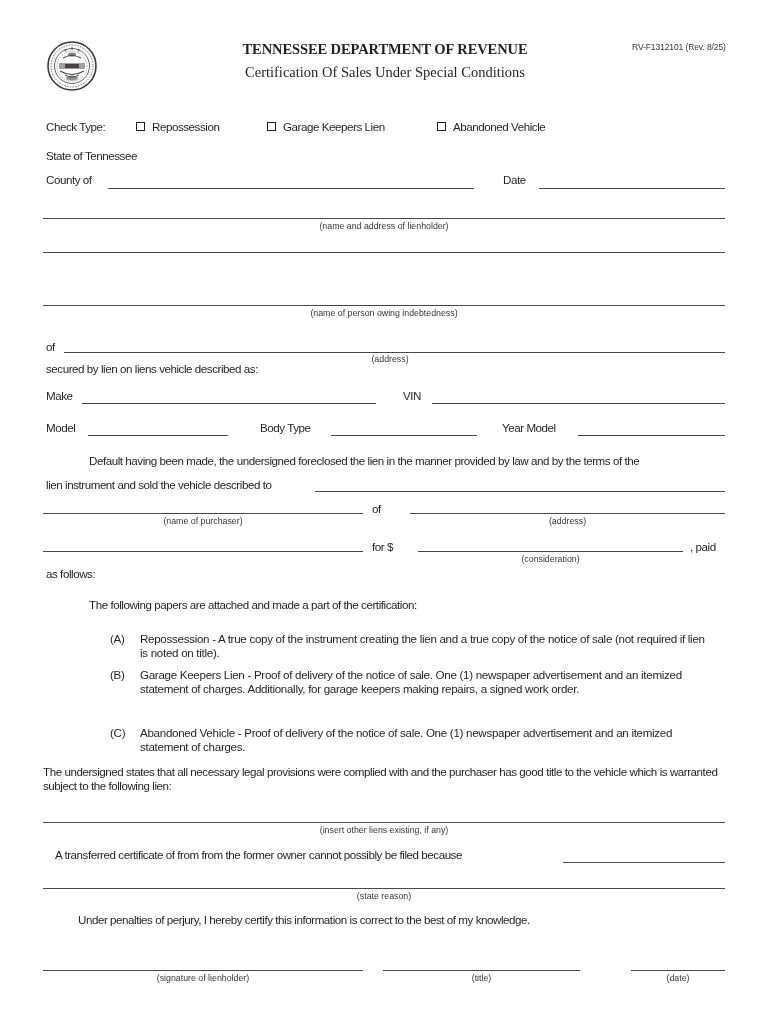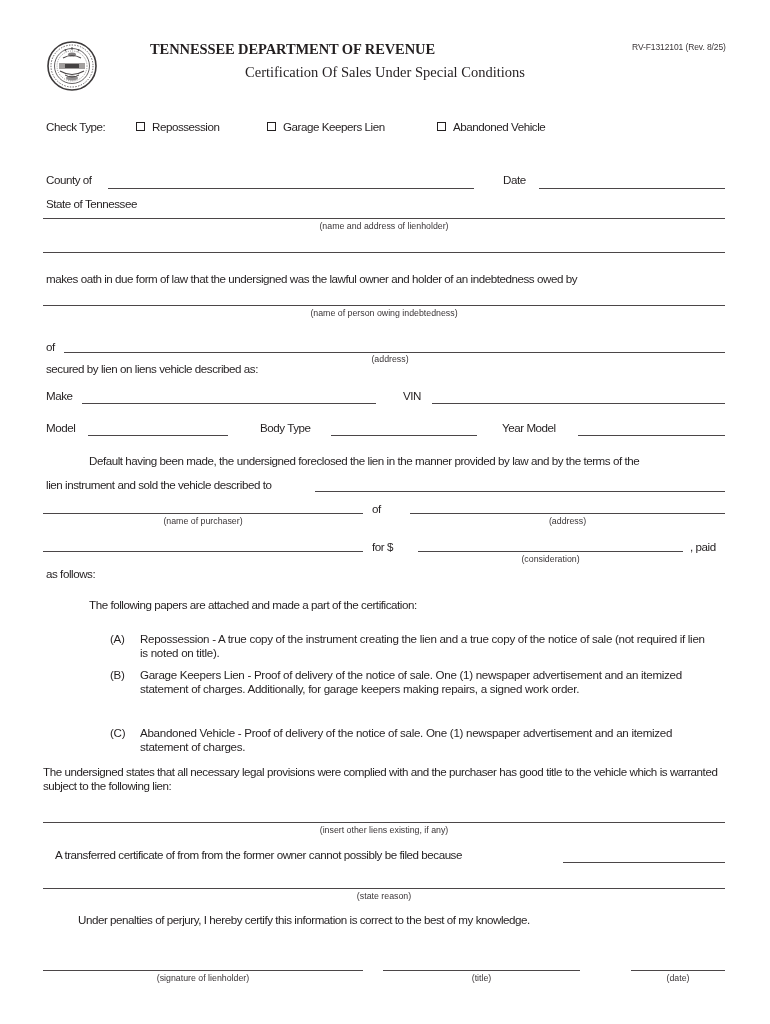--- a/index.html
+++ b/index.html
@@ -26,21 +26,21 @@
   
   .seal {
     position: absolute;
     left: 45px; top: 37px;
     width: 55px; height: 58px;
   }
   .hdr-title {
     position: absolute;
     left: 150px; top: 41px;
     width: 470px;
-    text-align: left;
+    text-align: center;
     font-family: "Liberation Serif", serif;
     font-weight: bold;
     font-size: 14.5px;
     letter-spacing: -0.1px;
     color: #231f20;
   }
   .hdr-sub {
     position: absolute;
     left: 150px; top: 64px;
     width: 470px;
@@ -145,33 +145,32 @@
 
   <div class="cbox" style="left:136px; top:122px;"></div>
   <div class="t" style="left:152px; top:120px;">Repossession</div>
 
   <div class="cbox" style="left:267px; top:122px;"></div>
   <div class="t" style="left:283px; top:120px;">Garage Keepers Lien</div>
 
   <div class="cbox" style="left:437px; top:122px;"></div>
   <div class="t" style="left:453px; top:120px;">Abandoned Vehicle</div>
 
-  <div class="t" style="left:46px; top:149px;margin-top:48px;">State of Tennessee</div>
+  <div class="t" style="left:46px; top:149px;">State of Tennessee</div>
 
   <div class="t" style="left:46px; top:173px;">County of</div>
   <div class="rule" style="left:108px; top:188px; width:366px;"></div>
 
   <div class="t" style="left:503px; top:173px;">Date</div>
   <div class="rule" style="left:539px; top:188px; width:186px;"></div>
 
   <div class="rule" style="left:43px; top:218px; width:682px;"></div>
   <div class="cap" style="left:43px; top:221px; width:682px;">(name and address of lienholder)</div>
   <div class="rule" style="left:43px; top:252px; width:682px;"></div>
 
-  <div class="t" style="left:46px; top:272px;">makes oath in due form of law that the undersigned was the lawful owner and holder of an indebtedness owed by</div>
 
   <div class="rule" style="left:43px; top:305px; width:682px;"></div>
   <div class="cap" style="left:43px; top:308px; width:682px;">(name of person owing indebtedness)</div>
 
   <div class="t" style="left:46px; top:340px;">of</div>
   <div class="rule" style="left:64px; top:352px; width:661px;"></div>
   <div class="cap" style="left:280px; top:354px; width:220px;">(address)</div>
 
   <div class="t" style="left:46px; top:362px;">secured by lien on liens vehicle described as:</div>
 

